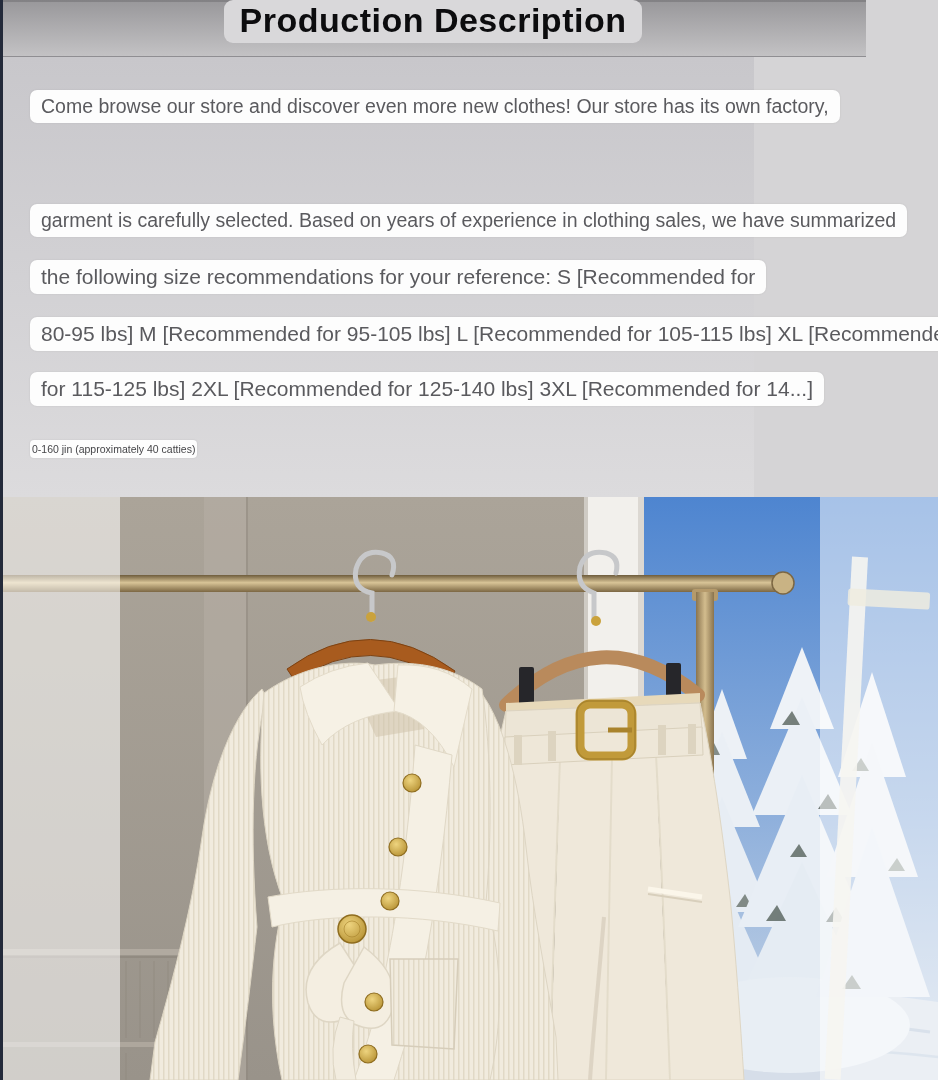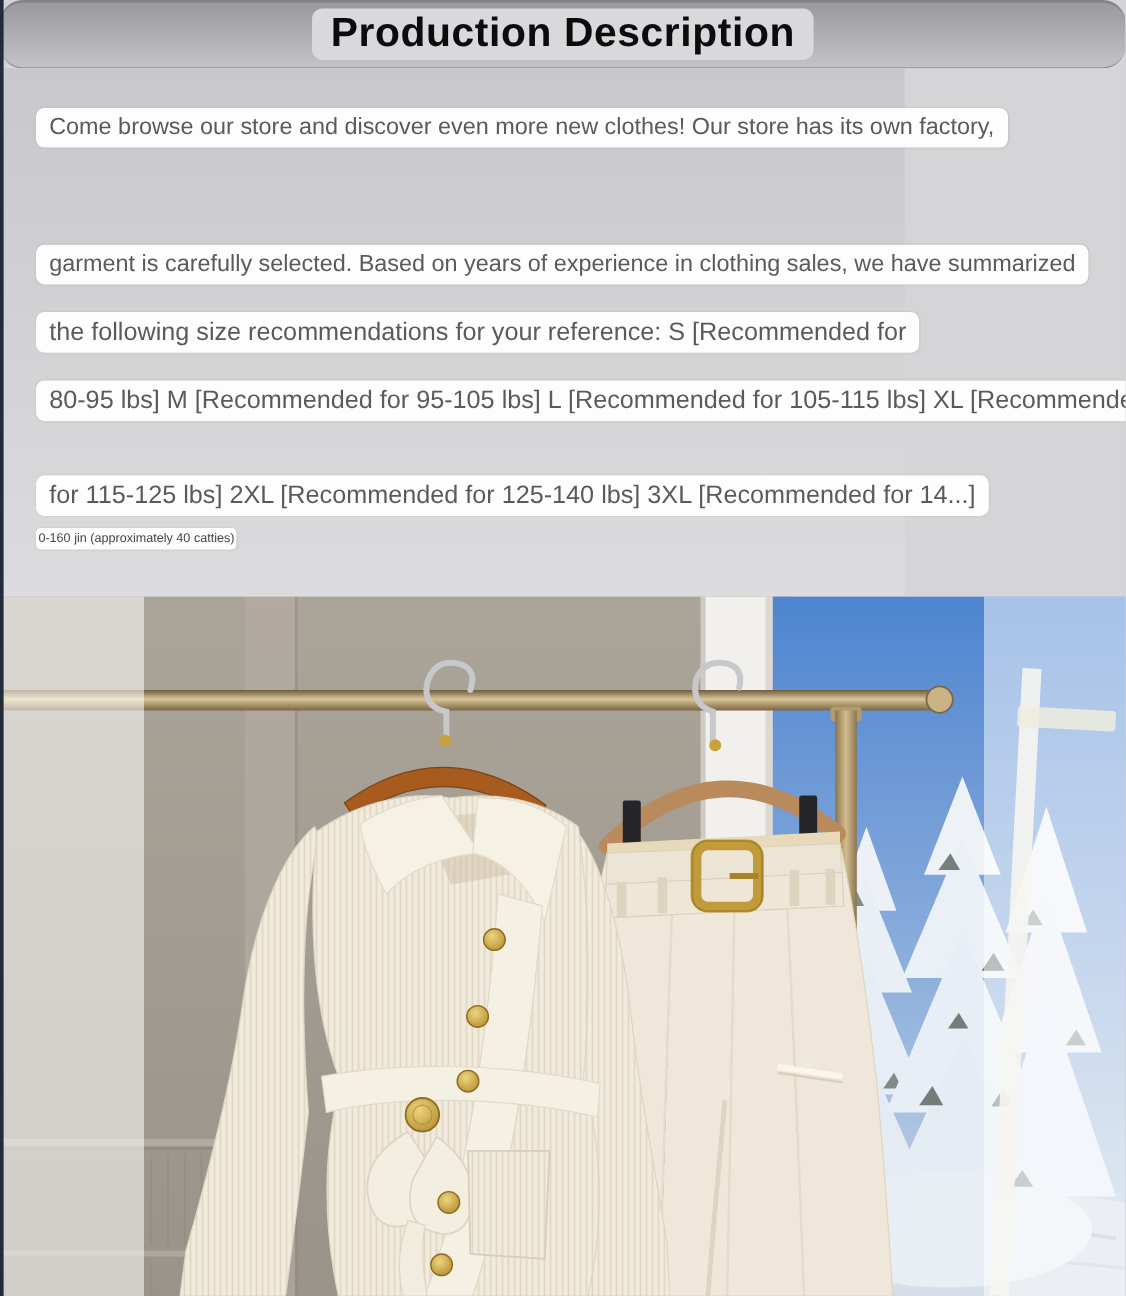--- a/index.html
+++ b/index.html
@@ -5,44 +5,44 @@
   html,body { margin:0; padding:0; }
   body {
     width:938px; height:1080px; position:relative; overflow:hidden;
     background:#d5d4d6;
     font-family:"Liberation Sans", sans-serif;
   }
   .left-edge { position:absolute; left:0; top:0; width:3px; height:1080px; background:#232a3a; z-index:40; }
 
   
   .header {
-    position:absolute; top:0; left:0; width:938px; height:56px;
+    position:absolute; top:0; left:0; width:866px; height:56px;
     background:linear-gradient(#98979a,#c3c2c4);
     border-bottom:1px solid #8f8e92;
     box-shadow:inset 0 2px 0 rgba(0,0,0,.14);
-    display:flex; align-items:center; justify-content:center;border-radius:19px;
+    display:flex; align-items:flex-start; justify-content:center;
   }
   .title-pill { background:#d9d8da; border-radius:9px; padding:1px 16px 3px; }
   .title { font-size:34px; font-weight:bold; color:#0c0c0e; letter-spacing:.5px; }
 
   
   .content {
     position:absolute; top:57px; left:0; width:754px; height:440px;
     background:linear-gradient(#c8c7cb,#dcdbdd);
   }
   .pill {
     position:absolute; left:30px;
     background:#fdfdfd; border-radius:7px; padding:5px 11px;
     color:#5a5a5e; white-space:nowrap;
     box-shadow:0 0 2px rgba(0,0,0,.10);
   }
   .sm { font-size:19.5px; }
   .lg { font-size:21px; }
   .l1 { top:33px; } .l2 { top:90px; } .l3 { top:147px; }
-  .l4 { top:203px; } .l5 { top:260px; } .l6 { top:315px;margin-top:24px; }
+  .l4 { top:203px; } .l5 { top:260px; } .l6 { top:315px; }
   .foot { top:383px; font-size:10.5px; color:#454548; padding:3px 2px; border-radius:4px; }
 
   
   .photo { position:absolute; top:497px; left:0; width:938px; height:583px; }
   .photo svg { display:block; }
 </style>
 </head>
 <body>
 
 <div class="left-edge"></div>

